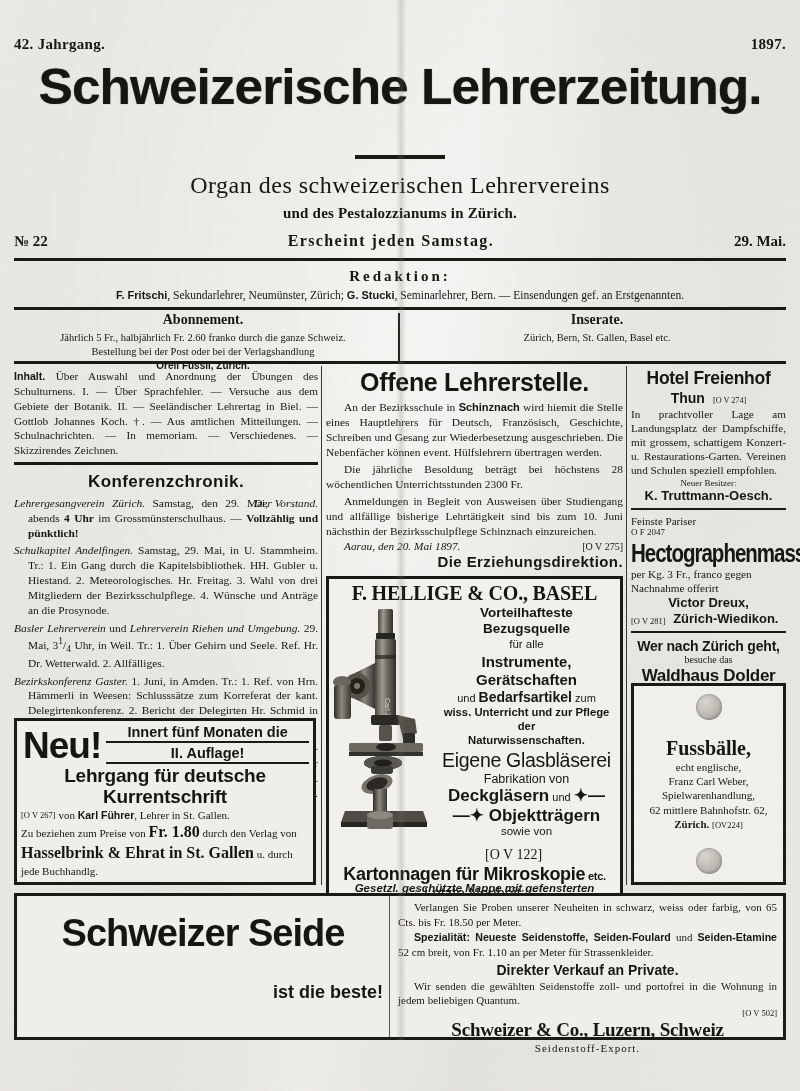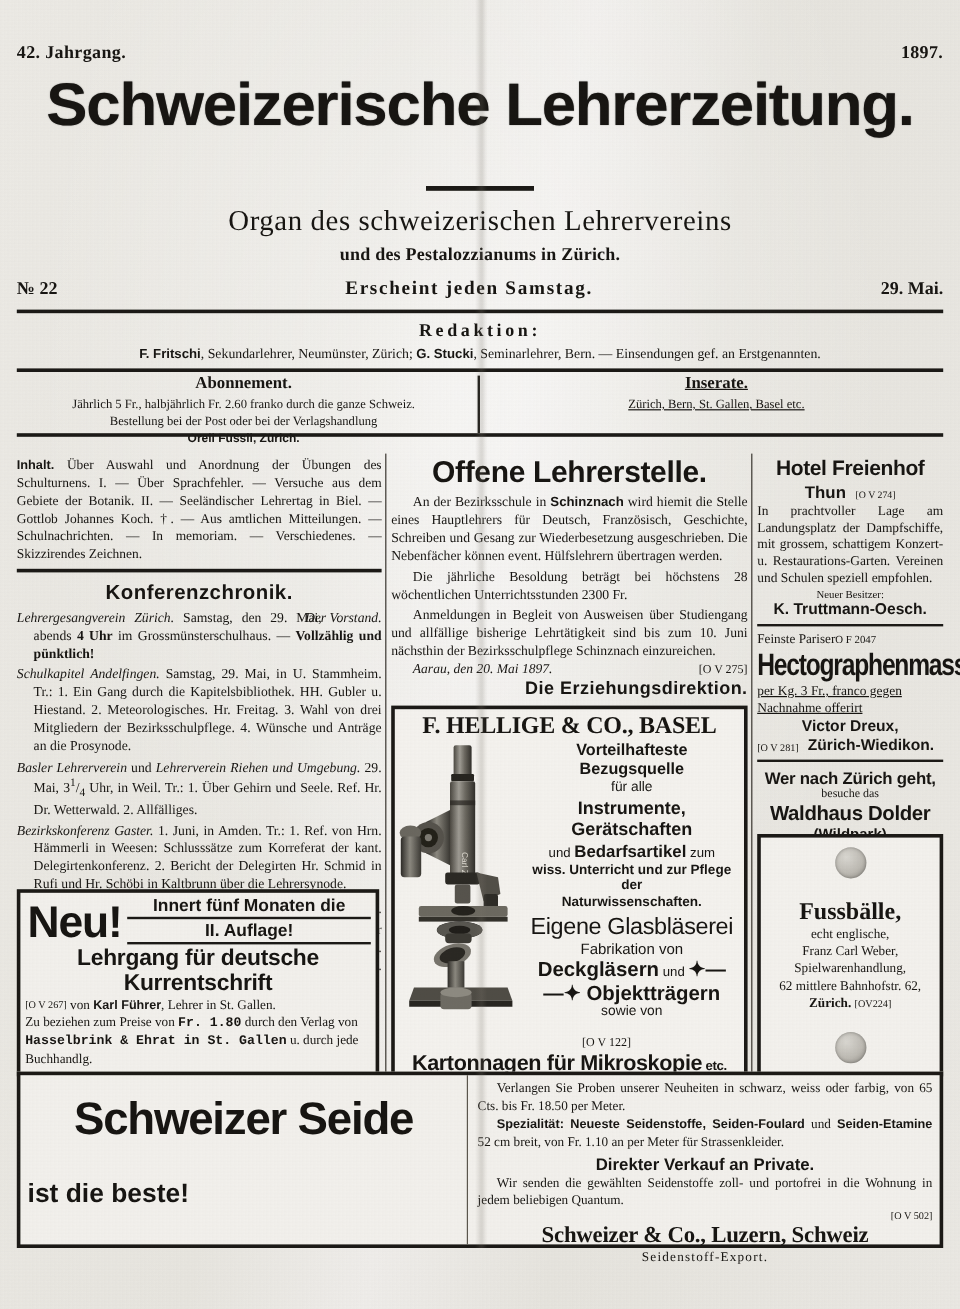--- a/index.html
+++ b/index.html
@@ -70,28 +70,28 @@
   }
   .redaktion-l b{font-family:"Liberation Sans",sans-serif;font-size:11px;}
 
   
   .two{
     position:absolute;top:312px;left:14px;width:772px;height:48px;
     display:flex;
   }
   .two > div{flex:1;text-align:center;}
   .two .left{padding-right:8px;}
-  .two .right{padding-left:8px;text-decoration:underline;}
+  .two .right{padding-left:8px;}
   .vdiv{position:absolute;left:398px;top:313px;width:2px;height:48px;background:#1b1916;}
   .two h4{margin:0 0 3px 0;font-size:14px;font-weight:bold;}
   .two p{margin:0;font-size:10.5px;line-height:1.35;}
   .two .sansb{font-family:"Liberation Sans",sans-serif;font-weight:bold;font-size:10px;}
 
   
-  .cols{position:absolute;left:14px;top:366px;width:772px;height:519px;margin-top:12px;}
+  .cols{position:absolute;left:14px;top:366px;width:772px;height:519px;}
   .colA{position:absolute;left:0;top:0;width:304px;height:519px;}
   .colB{position:absolute;left:312px;top:0;width:297px;height:519px;}
   .colC{position:absolute;left:617px;top:0;width:155px;height:519px;}
   .colsep{position:absolute;top:0;width:1px;height:519px;background:#3a3630;}
   .colsep.s1{left:307px;}
   .colsep.s2{left:612px;}
 
   .rule2{height:3px;background:#1b1916;margin:4px 0 3px 0;}
 
   
@@ -127,21 +127,21 @@
   }
   .neu-l2{margin-top:2px;}
   .neu-big{
     font-family:"Liberation Sans",sans-serif;font-weight:bold;font-size:19px;
     text-align:center;line-height:1.04;margin-top:2px;letter-spacing:-.2px;
   }
   .neu-by{font-size:11px;margin-top:2px;}
   .neu-by .code{font-size:8.5px;vertical-align:1px;}
   .neu-by .n{font-family:"Liberation Sans",sans-serif;font-weight:bold;font-size:10.5px;}
   .neu-price{font-size:11px;line-height:1.3;margin-top:1px;}
-  .neu-price .n{font-family:Liberation Mono, monospace;font-weight:bold;font-size:11px;}
+  .neu-price .n{font-family:Liberation Serif, serif;font-weight:bold;font-size:16px;}
 
   
   .stelle-t{
     text-align:center;font-family:"Liberation Sans",sans-serif;font-weight:bold;
     font-size:25px;letter-spacing:-.3px;margin:2px 0 3px 0;
   }
   .bodytext{font-size:11.4px;line-height:1.31;text-align:justify;text-indent:18px;margin:0 0 2px 0;}
   .bodytext b{font-family:"Liberation Sans",sans-serif;font-size:11px;}
   .sign-row{display:flex;justify-content:space-between;align-items:baseline;margin-top:2px;}
   .sign-row .place{font-style:italic;font-size:11.3px;padding-left:18px;}
@@ -168,21 +168,21 @@
   .hl2{font-family:"Liberation Sans",sans-serif;font-size:11.5px;line-height:1.25;}
   .hl3{font-family:"Liberation Sans",sans-serif;font-weight:bold;font-size:15px;line-height:1.2;margin-top:1px;}
   .hl4{font-family:"Liberation Sans",sans-serif;font-size:11px;line-height:1.25;}
   .hl4 b{font-size:14px;}
   .hl5{font-family:"Liberation Sans",sans-serif;font-weight:bold;font-size:11.3px;line-height:1.22;}
   .hl-big{font-family:"Liberation Sans",sans-serif;font-size:19.5px;line-height:1.1;margin-top:2px;letter-spacing:-.3px;}
   .hl-fab{font-family:"Liberation Sans",sans-serif;font-size:12.5px;margin-top:1px;}
   .hl-deck{font-family:"Liberation Sans",sans-serif;font-weight:bold;font-size:17px;line-height:1.15;}
   .hl-deck .u{font-weight:normal;font-size:11px;}
   .hl-sowie{font-family:"Liberation Sans",sans-serif;font-size:11.5px;}
-  .hl-code{font-size:10px;position:absolute;left:112px;bottom:62px;padding-left:44px;}
+  .hl-code{font-size:14px;position:absolute;left:112px;bottom:62px;padding-left:44px;}
   .hl-karton{
     position:absolute;left:3px;right:3px;bottom:40px;text-align:center;
     font-family:"Liberation Sans",sans-serif;font-weight:bold;font-size:18px;letter-spacing:-.3px;
   }
   .hl-karton .etc{font-size:11px;}
   .hl-letzte{
     position:absolute;left:3px;right:3px;bottom:23px;text-align:center;
     font-family:"Liberation Sans",sans-serif;font-size:15px;
   }
   .hl-gesetz{
@@ -195,24 +195,24 @@
   .ad{padding:2px 0;}
   .ad-rule{height:2px;background:#1b1916;margin:3px 0;}
   .hotel-t{text-align:center;font-family:"Liberation Sans",sans-serif;font-weight:bold;font-size:17.5px;letter-spacing:-.3px;}
   .hotel-sub{display:flex;justify-content:center;align-items:baseline;gap:8px;margin-top:1px;}
   .hotel-sub .n{font-family:"Liberation Sans",sans-serif;font-weight:bold;font-size:14px;}
   .hotel-sub .code{font-size:8.2px;}
   .hotel-p{font-size:11.2px;line-height:1.25;text-align:justify;margin-top:1px;}
   .hotel-ow{text-align:center;font-size:9px;margin-top:1px;}
   .hotel-nm{text-align:center;font-family:"Liberation Sans",sans-serif;font-weight:bold;font-size:13px;}
 
-  .hec-top{display:flex;align-items:baseline;font-size:11px;}
+  .hec-top{display:flex;justify-content:space-between;align-items:baseline;font-size:11px;flex-direction:column;}
   .hec-top .code{font-size:9px;}
   .hec-t{text-align:center;font-family:"Liberation Sans",sans-serif;font-weight:bold;font-size:20.5px;letter-spacing:-1px;transform:scaleY(1.25);transform-origin:center top;margin:1px 0 5px 0;}
-  .hec-p{font-size:11.2px;line-height:1.25;text-decoration:underline;}
+  .hec-p{font-size:11.2px;line-height:1.25;}
   .hec-nm{text-align:center;font-family:"Liberation Sans",sans-serif;font-weight:bold;font-size:13px;line-height:1.2;}
   .hec-row{display:flex;justify-content:space-between;align-items:flex-end;}
   .hec-row .code{font-size:8.5px;}
 
   .wald-1{text-align:center;font-family:"Liberation Sans",sans-serif;font-weight:bold;font-size:14px;letter-spacing:-.2px;}
   .wald-2{text-align:center;font-size:10px;}
   .wald-3{text-align:center;font-family:"Liberation Sans",sans-serif;font-weight:bold;font-size:17px;letter-spacing:-.3px;margin-top:1px;}
   .wald-4{text-align:center;font-family:"Liberation Sans",sans-serif;font-weight:bold;font-size:12.5px;}
   .wald-5{text-align:center;font-size:9.4px;margin-top:1px;}
   .wald-6{display:flex;justify-content:space-between;font-size:8.8px;}
@@ -240,22 +240,22 @@
     display:flex;
   }
   .seide-l{width:372px;position:relative;}
   .seide-r{flex:1;border-left:1px solid #5a554c;padding:4px 6px 0 8px;box-sizing:border-box;}
   .seide-big{
     position:absolute;left:6px;top:18px;width:360px;text-align:center;
     font-family:"Liberation Sans",sans-serif;font-weight:bold;font-size:38px;
     letter-spacing:-1px;line-height:1;
   }
   .seide-sub{
-    position:absolute;left:6px;top:86px;width:360px;text-align:left;
-    font-family:"Liberation Sans",sans-serif;font-weight:bold;font-size:22px;
+    position:absolute;left:6px;top:86px;width:360px;text-align:right;
+    font-family:"Liberation Sans",sans-serif;font-weight:bold;font-size:18px;
   }
   .sp{font-size:11px;line-height:1.32;text-align:justify;text-indent:16px;margin:0 0 1px 0;}
   .sp b{font-family:"Liberation Sans",sans-serif;font-size:10.6px;}
   .seide-direkt{text-align:center;font-family:"Liberation Sans",sans-serif;font-weight:bold;font-size:14px;margin:2px 0 1px 0;}
   .seide-coderow{display:flex;justify-content:flex-end;font-size:8.5px;margin-top:-1px;}
   .seide-firm{text-align:center;font-family:"Liberation Serif",serif;font-weight:bold;font-size:19px;letter-spacing:-.2px;margin-top:1px;}
   .seide-exp{text-align:center;font-size:11px;letter-spacing:1px;margin-top:1px;}
 
   .grain{
     position:absolute;inset:0;pointer-events:none;opacity:.30;

